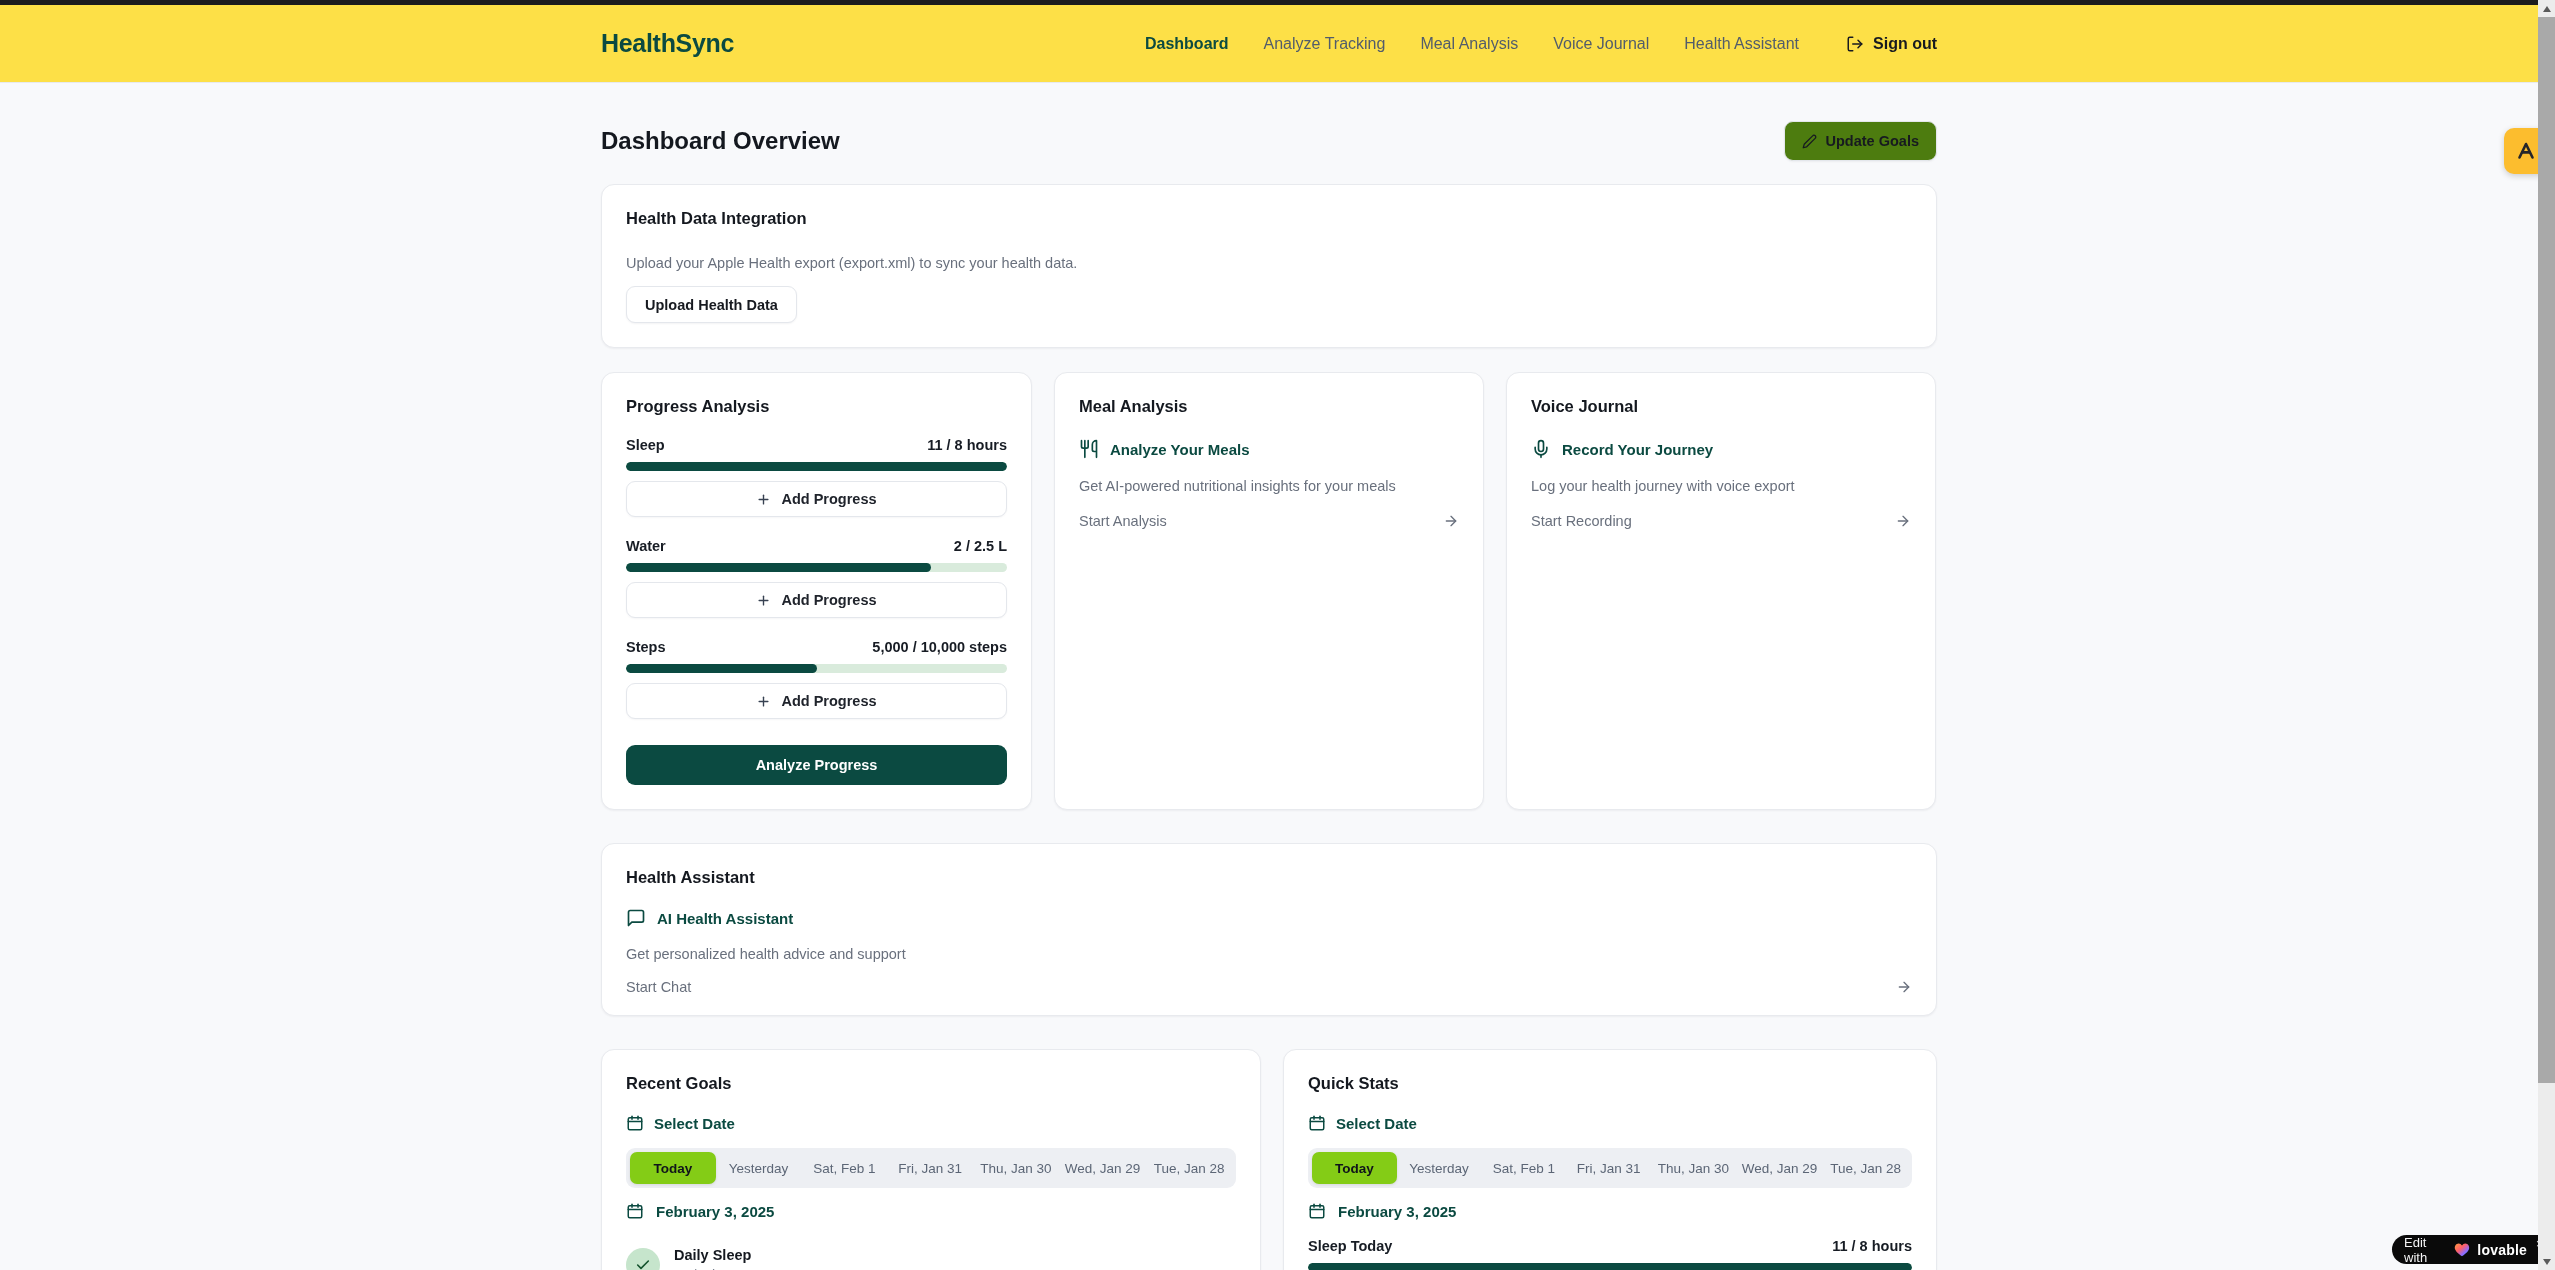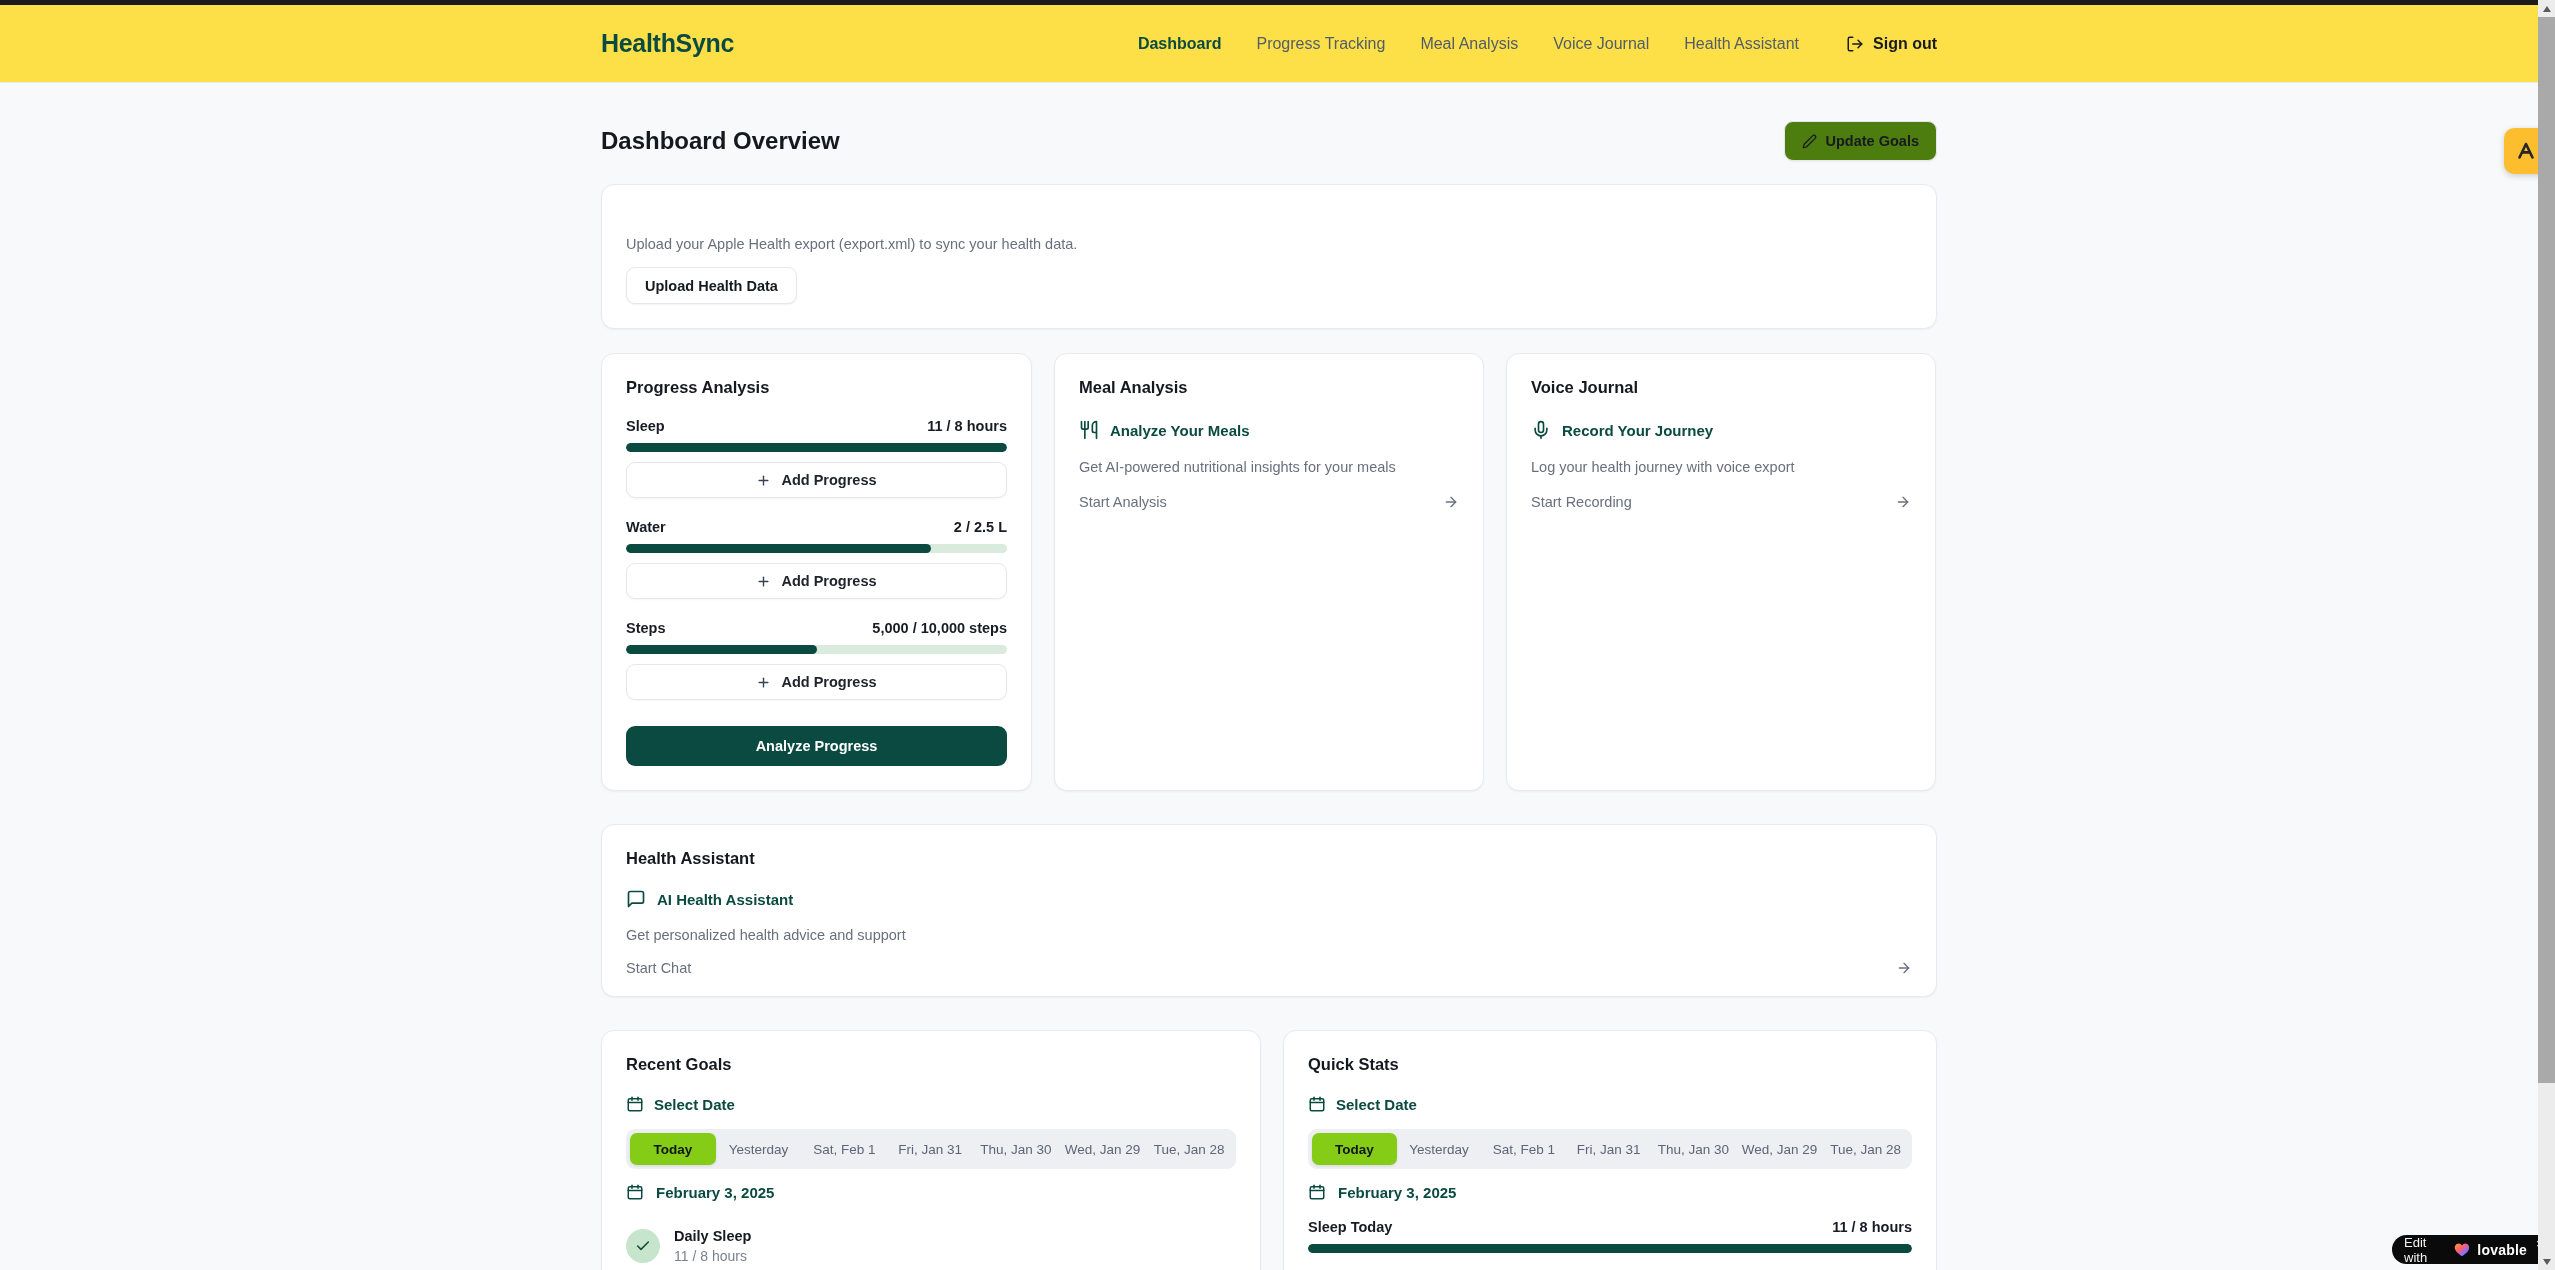--- a/index.html
+++ b/index.html
@@ -109,21 +109,21 @@
 
 <div class="top-strip"></div>
 
 <div class="viewport">
 
   <header>
     <div class="header-inner">
       <div class="logo">HealthSync</div>
       <nav>
         <span class="nav-link active">Dashboard</span>
-        <span class="nav-link">Progress Tracking</span>
+        <span class="nav-link">Analyze Tracking</span>
         <span class="nav-link">Meal Analysis</span>
         <span class="nav-link">Voice Journal</span>
         <span class="nav-link">Health Assistant</span>
         <button class="signout">
           <span>
             <svg width="18" height="18" viewBox="0 0 24 24" fill="none" stroke="#171a20" stroke-width="2" stroke-linecap="round" stroke-linejoin="round">
                 <path d="M9 21H5a2 2 0 0 1-2-2V5a2 2 0 0 1 2-2h4"></path>
                 <polyline points="16 17 21 12 16 7"></polyline>
                 <line x1="21" y1="12" x2="9" y2="12"></line>
               </svg>
@@ -142,20 +142,21 @@
         <span>
           <svg width="15" height="15" viewBox="0 0 24 24" fill="none" stroke="#171a20" stroke-width="2" stroke-linecap="round" stroke-linejoin="round">
               <path d="M17 3a2.85 2.83 0 1 1 4 4L7.5 20.5 2 22l1.5-5.5Z"></path>
             </svg>
         </span>
         <span>Update Goals</span>
       </button>
     </div>
 
     <section class="card hdi">
+      <div class="section-title">Health Data Integration</div>
       <div class="hdi-desc">Upload your Apple Health export (export.xml) to sync your health data.</div>
       <button class="btn hdi-btn">Upload Health Data</button>
     </section>
 
     <div class="cards-row">
 
       <section class="card card-pad">
         <div class="section-title">Progress Analysis</div>
 
         <div class="metric">

